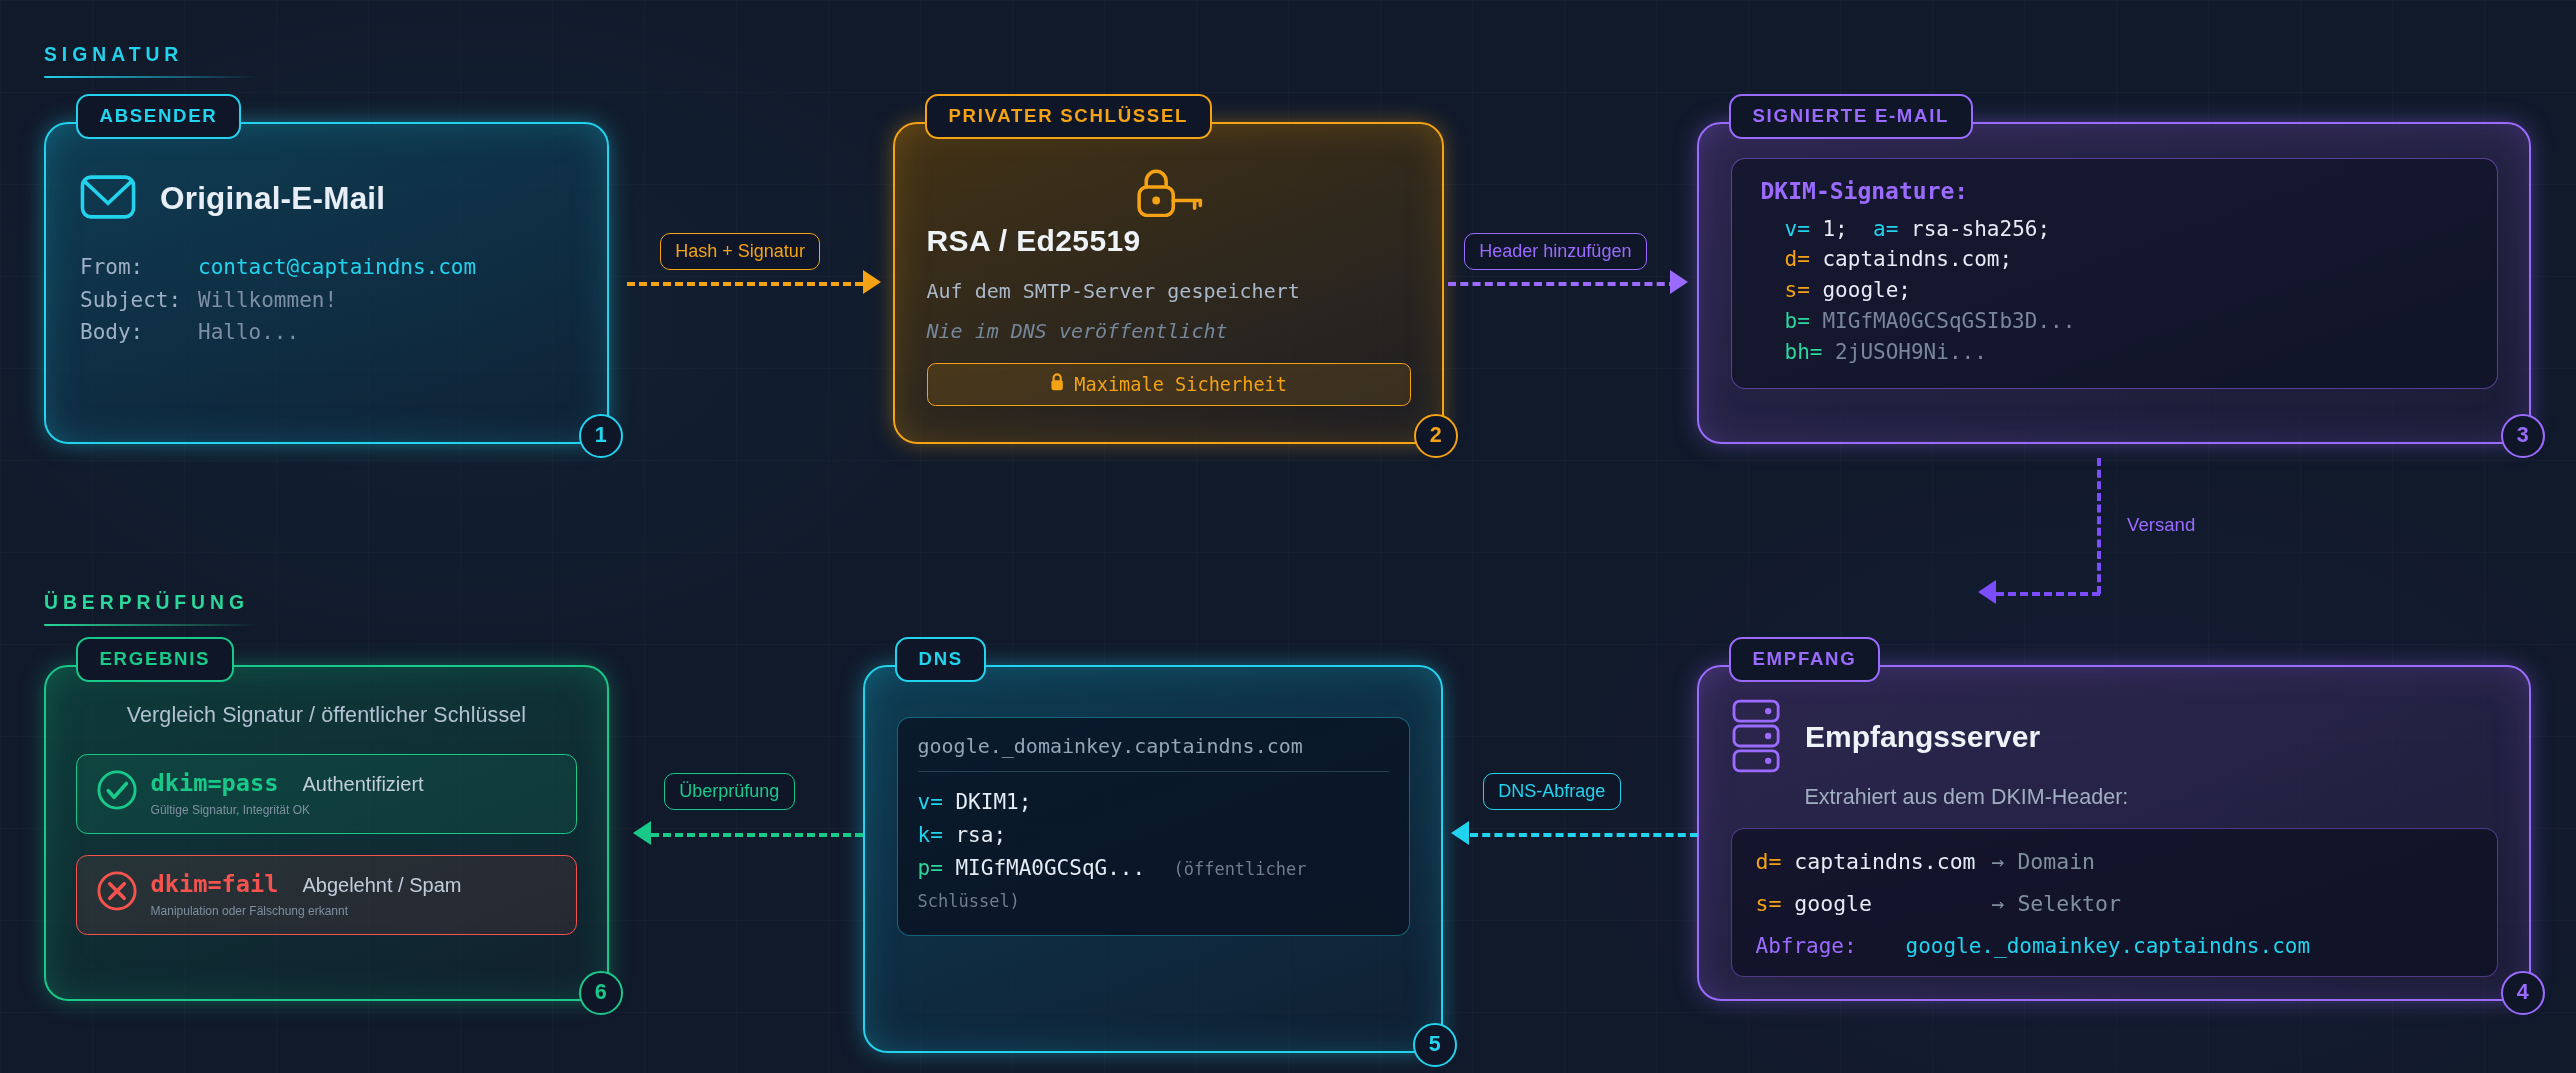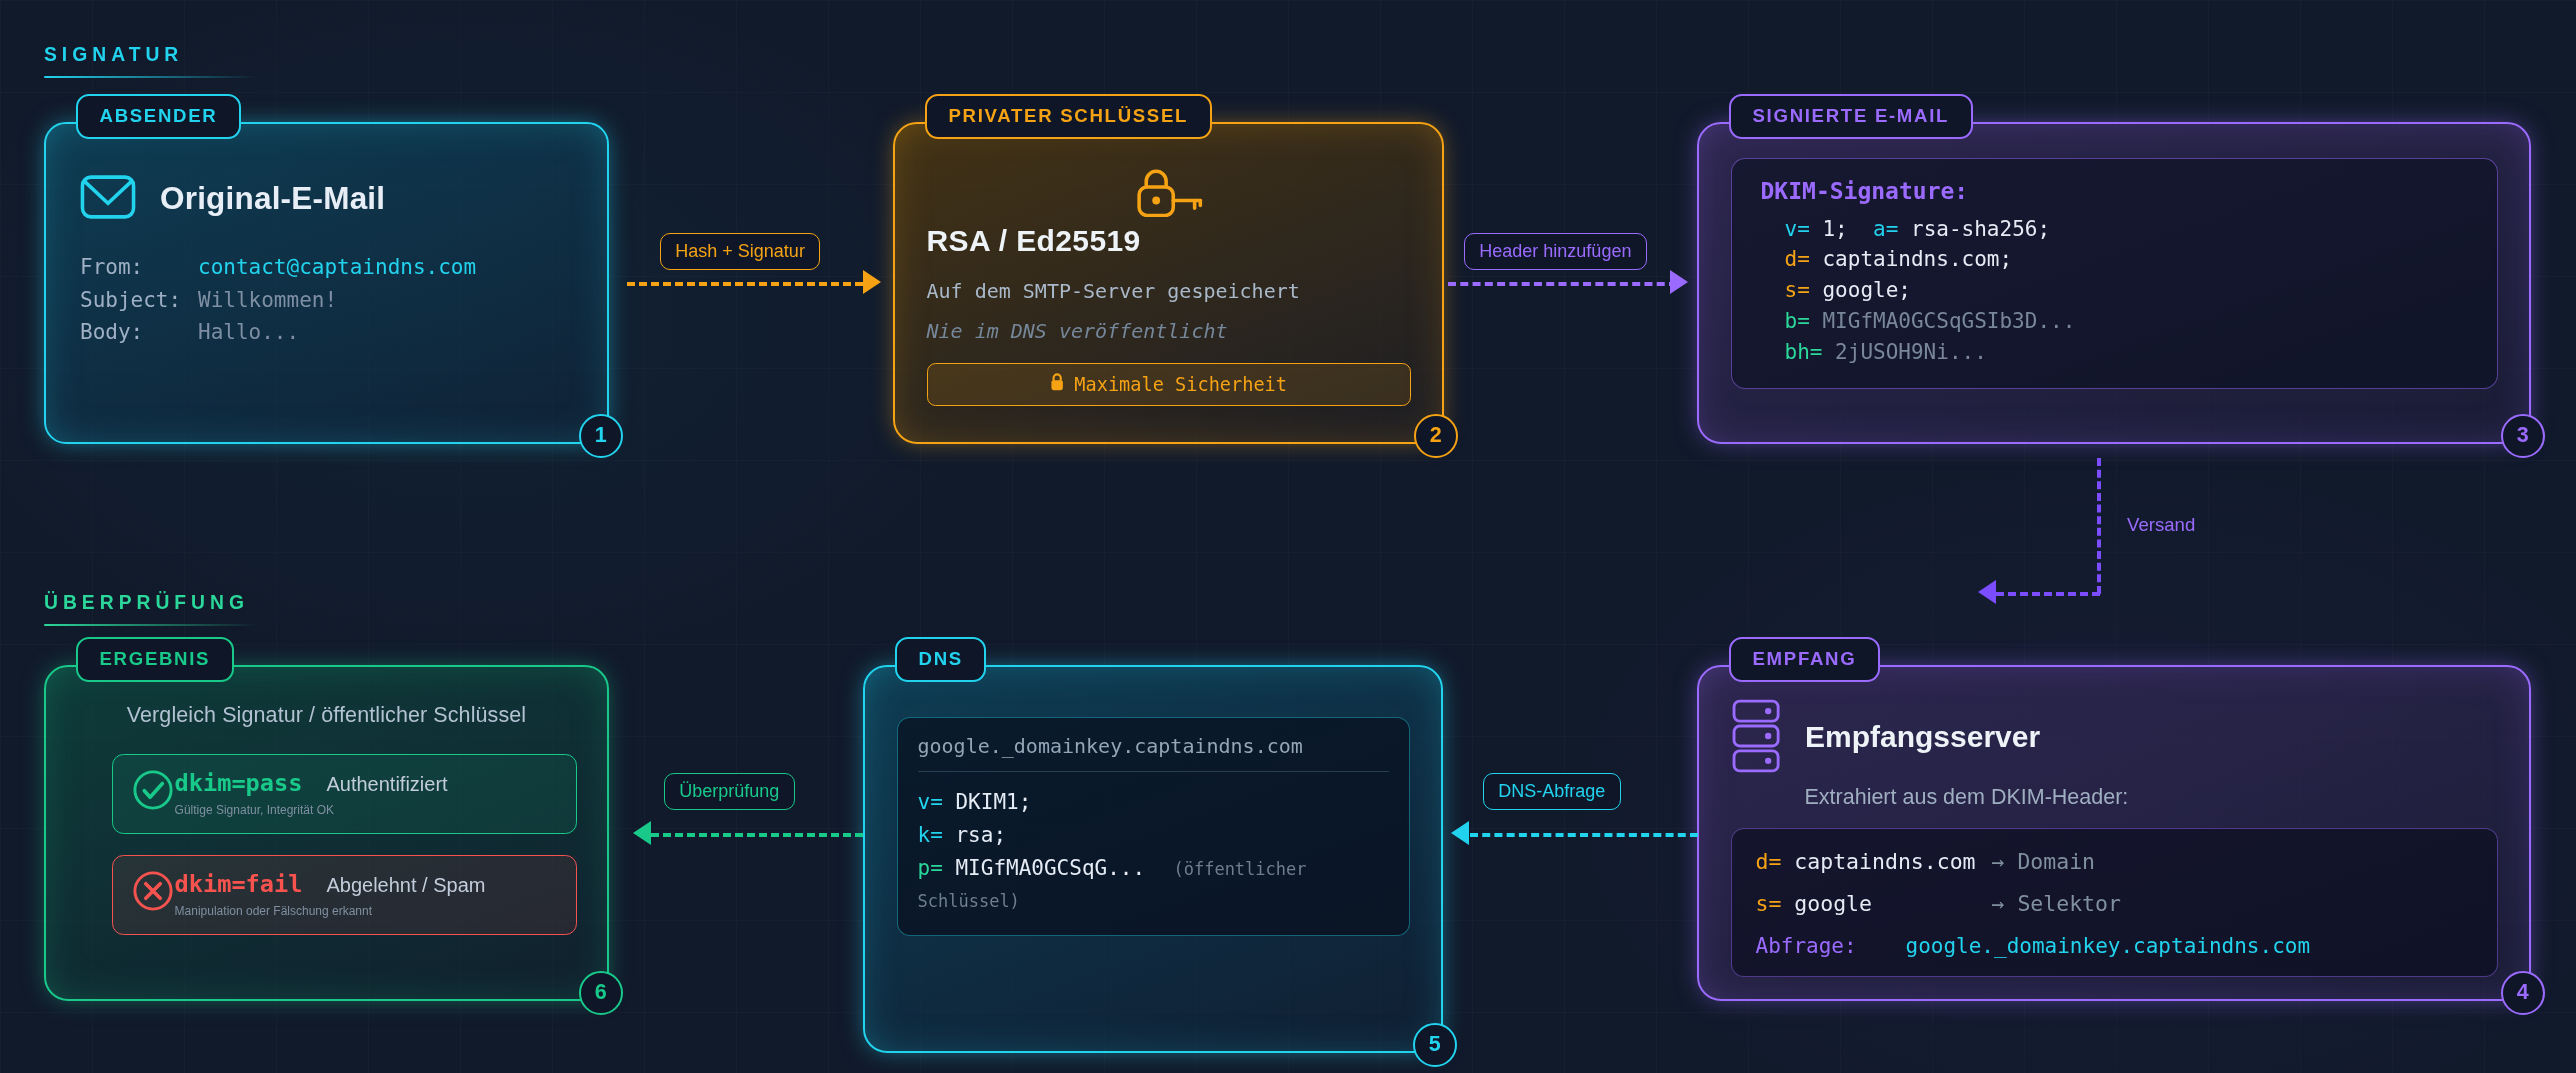--- a/index.html
+++ b/index.html
@@ -71,21 +71,21 @@
   .or  { --c:#f5a314; --glow: rgba(245,163,20,.5);
          --bg: linear-gradient(160deg, rgba(78,56,16,.82), rgba(36,32,32,.6)); }
   .pu  { --c:#9b6bff; --glow: rgba(155,107,255,.5);
          --bg: linear-gradient(160deg, rgba(51,41,86,.82), rgba(32,30,60,.6)); }
   .gr  { --c:#18c98a; --glow: rgba(24,201,138,.5);
          --bg: linear-gradient(160deg, rgba(13,74,64,.7), rgba(16,38,48,.5)); }
 
   .card-body { position: relative; padding: 37px 34px 29px; height: 100%; }
 
   
-  #card1 { left: 44px; top: 122px; width: 565px; height: 322px; border-radius: 22px; }
+  #card1 { left: 44px; top: 122px; width: 565px; height: 322px; }
   .mail-head { display: flex; align-items: center; gap: 24px; margin-top: 14.3px; }
   .mail-title { font-size: 31.5px; font-weight: 700; color: #e8eef6; letter-spacing: 0.2px; }
   .mail-lines { margin-top: 30px; font-family: "DejaVu Sans Mono", monospace; font-size: 21px; line-height: 1.55; }
   .mail-lines .row { display: flex; }
   .mail-lines .k { color: #9fb0c4; width: 118px; flex: none; }
   .mail-lines .v-accent { color: #22d3ee; }
   .mail-lines .v-mut { color: #7e8fa3; }
 
   
   #card2 { left: 893px; top: 122px; width: 551px; height: 322px; }
@@ -115,21 +115,21 @@
   .code-box .ln { font-size: 21px; line-height: 1.47; padding-left: 24px; color: #e5ecf5; }
   .tk-cy { color: #22d3ee; }
   .tk-or { color: #f5a314; }
   .tk-gr { color: #2bd79a; }
   .val-mut { color: #7a879a; }
 
   
   #card6 { left: 44px; top: 665px; width: 565px; height: 336px; }
   #card6 .card-body { padding: 36px 30px 24px; }
   .cmp-line { font-size: 21.5px; color: #b3c2d2; text-align: center; letter-spacing: 0.1px; }
-  .res-box { border-radius: 11.4px; padding: 14.3px 18.6px 15.7px; display: flex; gap: 1px; align-items: flex-start; margin-left: 36px; }
+  .res-box { border-radius: 11.4px; padding: 14.3px 18.6px 15.7px; display: flex; gap: 13px; align-items: flex-start; }
   .res-pass { border: 1.4px solid #18c98a; background: rgba(24,201,138,.1); margin-top: 26px; }
   .res-fail { border: 1.4px solid #f6534f; background: rgba(246,83,79,.1); margin-top: 21.5px; }
   .res-txt { flex: 1; }
   .res-top { display: flex; align-items: baseline; gap: 24px; }
   .res-code { font-family: "DejaVu Sans Mono", monospace; font-size: 23.6px; font-weight: 700; }
   .res-code.ok { color: #18c98a; }
   .res-code.no { color: #f6534f; }
   .res-state { font-size: 20px; color: #c2cddb; }
   .res-sub { margin-top: 5.7px; font-size: 12px; color: #7f8fa1; }
 

